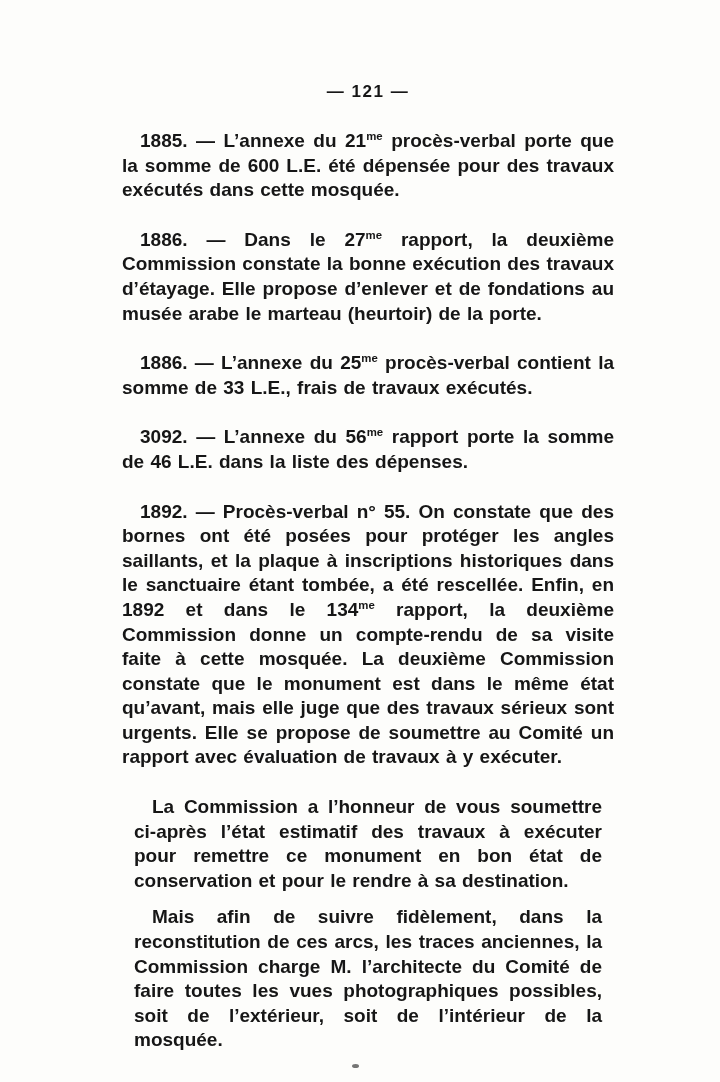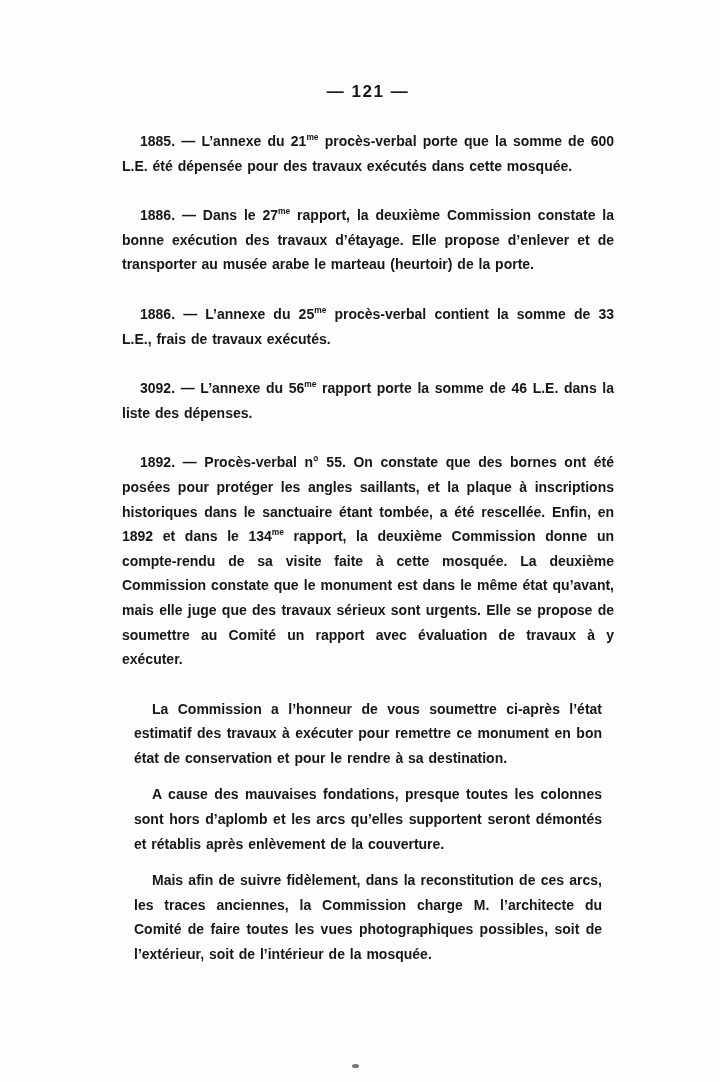--- a/index.html
+++ b/index.html
@@ -29,21 +29,21 @@
   }
   .page-number {
     text-align: center;
     font-size: 17px;
     font-weight: 700;
     letter-spacing: 1.5px;
     margin: 0 0 27px 0;
   }
   .entry, .closing p {
     margin: 0;
-    font-size: 14px;
+    font-size: 19px;
     line-height: 24.6px;
     font-weight: 600;
     text-align: justify;
     text-indent: 18px;
     word-spacing: 1px;
   }
   .entry {
     margin-bottom: 25px;
   }
   .closing p {
@@ -70,30 +70,29 @@
 </head>
 <body>
 
 <div class="page">
   <div class="content">
 
     <div class="page-number">— 121 —</div>
 
     <p class="entry"><span>1885. — L’annexe du 21</span><sup>me</sup><span> procès-verbal porte que la somme de 600 L.E. été dépensée pour des travaux exécutés dans cette mosquée.</span></p>
 
-    <p class="entry"><span>1886. — Dans le 27</span><sup>me</sup><span> rapport, la deuxième Commission constate la bonne exécution des travaux d’étayage. Elle propose d’enlever et de transporter au musée arabe le marteau (heurtoir) de la porte.</span></p>
+    <p class="entry"><span>1886. — Dans le 27</span><sup>me</sup><span> rapport, la deuxième Commission constate la bonne exécution des travaux d’étayage. Elle propose d’enlever et de fondations au musée arabe le marteau (heurtoir) de la porte.</span></p>
 
     <p class="entry"><span>1886. — L’annexe du 25</span><sup>me</sup><span> procès-verbal contient la somme de 33 L.E., frais de travaux exécutés.</span></p>
 
     <p class="entry"><span>3092. — L’annexe du 56</span><sup>me</sup><span> rapport porte la somme de 46 L.E. dans la liste des dépenses.</span></p>
 
     <p class="entry"><span>1892. — Procès-verbal n° 55. On constate que des bornes ont été posées pour protéger les angles saillants, et la plaque à inscriptions historiques dans le sanctuaire étant tombée, a été rescellée. Enfin, en 1892 et dans le 134</span><sup>me</sup><span> rapport, la deuxième Commission donne un compte-rendu de sa visite faite à cette mosquée. La deuxième Commission constate que le monument est dans le même état qu’avant, mais elle juge que des travaux sérieux sont urgents. Elle se propose de soumettre au Comité un rapport avec évaluation de travaux à y exécuter.</span></p>
 
     <div class="closing">
       <p><span>La Commission a l’honneur de vous soumettre ci-après l’état estimatif des travaux à exécuter pour remettre ce monument en bon état de conservation et pour le rendre à sa destination.</span></p>
-      <p><span>A cause des mauvaises fondations, presque toutes les colonnes sont hors d’aplomb et les arcs qu’elles supportent seront démontés et rétablis après enlèvement de la couverture.</span></p>
       <p><span>Mais afin de suivre fidèlement, dans la reconstitution de ces arcs, les traces anciennes, la Commission charge M. l’architecte du Comité de faire toutes les vues photographiques possibles, soit de l’extérieur, soit de l’intérieur de la mosquée.</span></p>
     </div>
 
   </div>
 
   <div class="scan-speck"></div>
 </div>
 
 </body></html>

